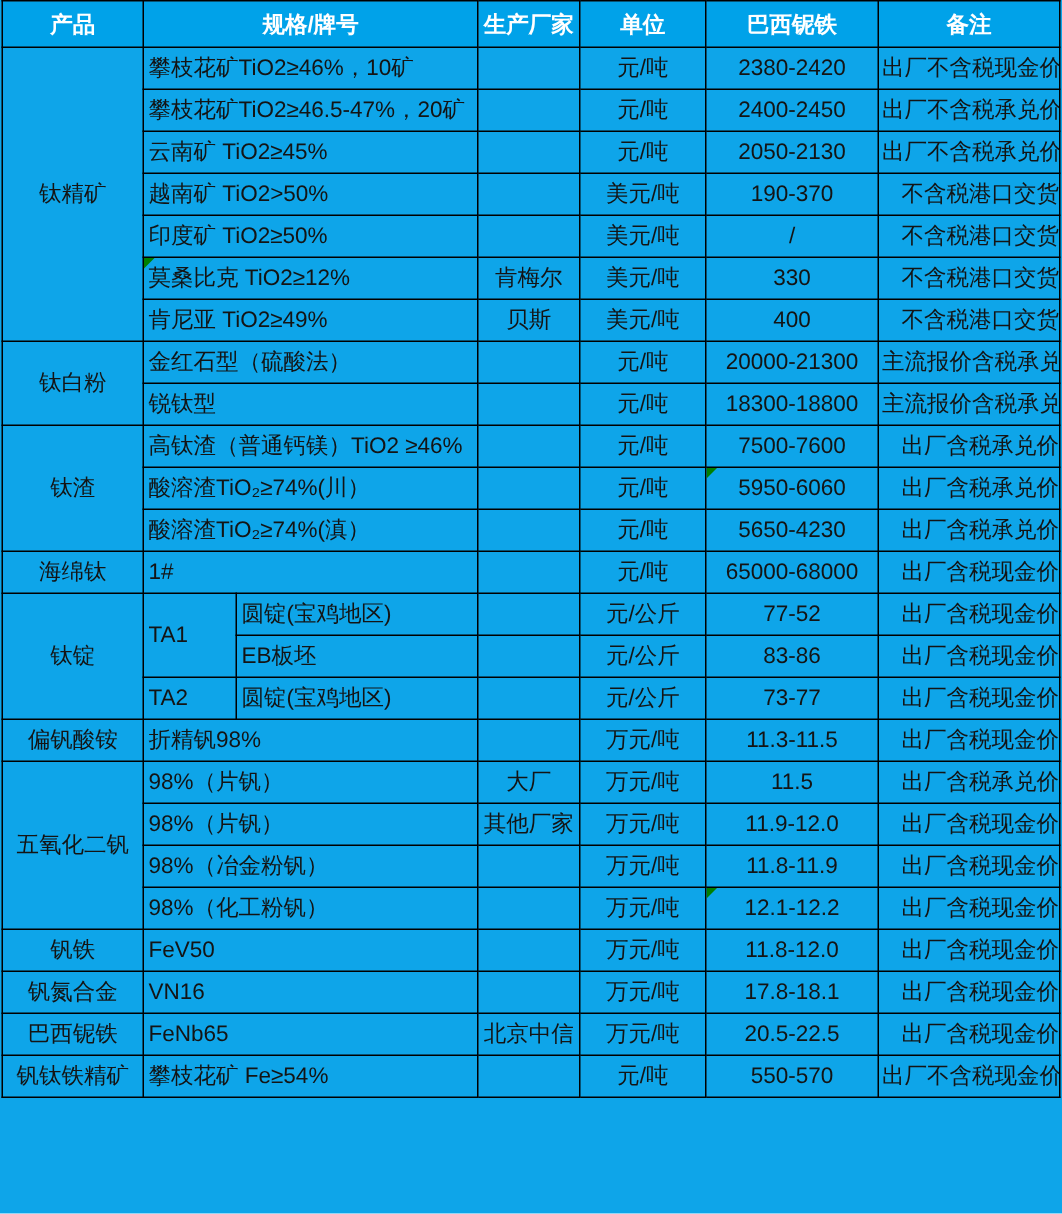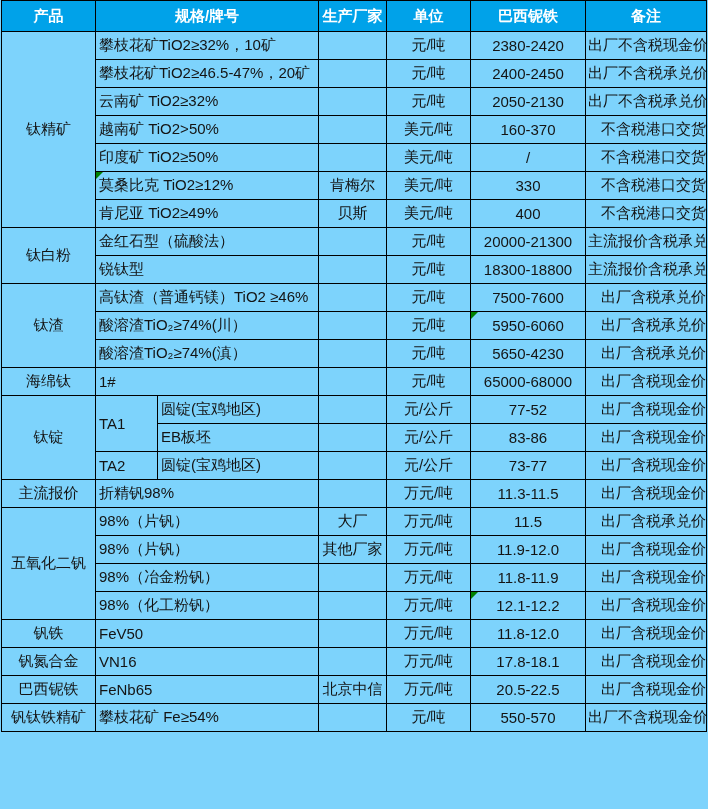--- a/index.html
+++ b/index.html
@@ -1,19 +1,19 @@
 <!DOCTYPE html>
 <html><head>
 <meta charset="utf-8">
 <style>
   * { box-sizing: border-box; margin: 0; padding: 0; }
   html, body { background: #ffffff; }
   #screen {
     width: 708px; height: 809px;
-    background: #7dd3fc;
+    background: #0ea5e9;
     position: relative;
     overflow: hidden;
     font-family: "Liberation Sans", "DejaVu Sans", sans-serif;
   }
   table.price-table {
     border-collapse: collapse;
     table-layout: fixed;
     width: 705px;
     margin-left: 1px;
   }
@@ -67,45 +67,45 @@
         <th colspan="2">规格/牌号</th>
         <th>生产厂家</th>
         <th>单位</th>
         <th>巴西铌铁</th>
         <th>备注</th>
       </tr>
     </thead>
     <tbody>
       <tr>
         <td class="c" rowspan="7">钛精矿</td>
-        <td class="l" colspan="2">攀枝花矿TiO2≥32%，10矿</td>
+        <td class="l" colspan="2">攀枝花矿TiO2≥46%，10矿</td>
         <td class="c"></td>
         <td class="c">元/吨</td>
         <td class="c">2380-2420</td>
         <td class="note">出厂不含税现金价</td>
       </tr>
       <tr>
         <td class="l" colspan="2">攀枝花矿TiO2≥46.5-47%，20矿</td>
         <td class="c"></td>
         <td class="c">元/吨</td>
         <td class="c">2400-2450</td>
         <td class="note">出厂不含税承兑价</td>
       </tr>
       <tr>
-        <td class="l" colspan="2">云南矿 TiO2≥32%</td>
+        <td class="l" colspan="2">云南矿 TiO2≥45%</td>
         <td class="c"></td>
         <td class="c">元/吨</td>
         <td class="c">2050-2130</td>
         <td class="note">出厂不含税承兑价</td>
       </tr>
       <tr>
         <td class="l" colspan="2">越南矿 TiO2&gt;50%</td>
         <td class="c"></td>
         <td class="c">美元/吨</td>
-        <td class="c">160-370</td>
+        <td class="c">190-370</td>
         <td class="note">不含税港口交货</td>
       </tr>
       <tr>
         <td class="l" colspan="2">印度矿 TiO2≥50%</td>
         <td class="c"></td>
         <td class="c">美元/吨</td>
         <td class="c">/</td>
         <td class="note">不含税港口交货</td>
       </tr>
       <tr>
@@ -185,21 +185,21 @@
       </tr>
       <tr>
         <td class="l">TA2</td>
         <td class="l">圆锭(宝鸡地区)</td>
         <td class="c"></td>
         <td class="c">元/公斤</td>
         <td class="c">73-77</td>
         <td class="note">出厂含税现金价</td>
       </tr>
       <tr>
-        <td class="c">主流报价</td>
+        <td class="c">偏钒酸铵</td>
         <td class="l" colspan="2">折精钒98%</td>
         <td class="c"></td>
         <td class="c">万元/吨</td>
         <td class="c">11.3-11.5</td>
         <td class="note">出厂含税现金价</td>
       </tr>
       <tr>
         <td class="c" rowspan="4">五氧化二钒</td>
         <td class="l" colspan="2">98%（片钒）</td>
         <td class="c">大厂</td>

